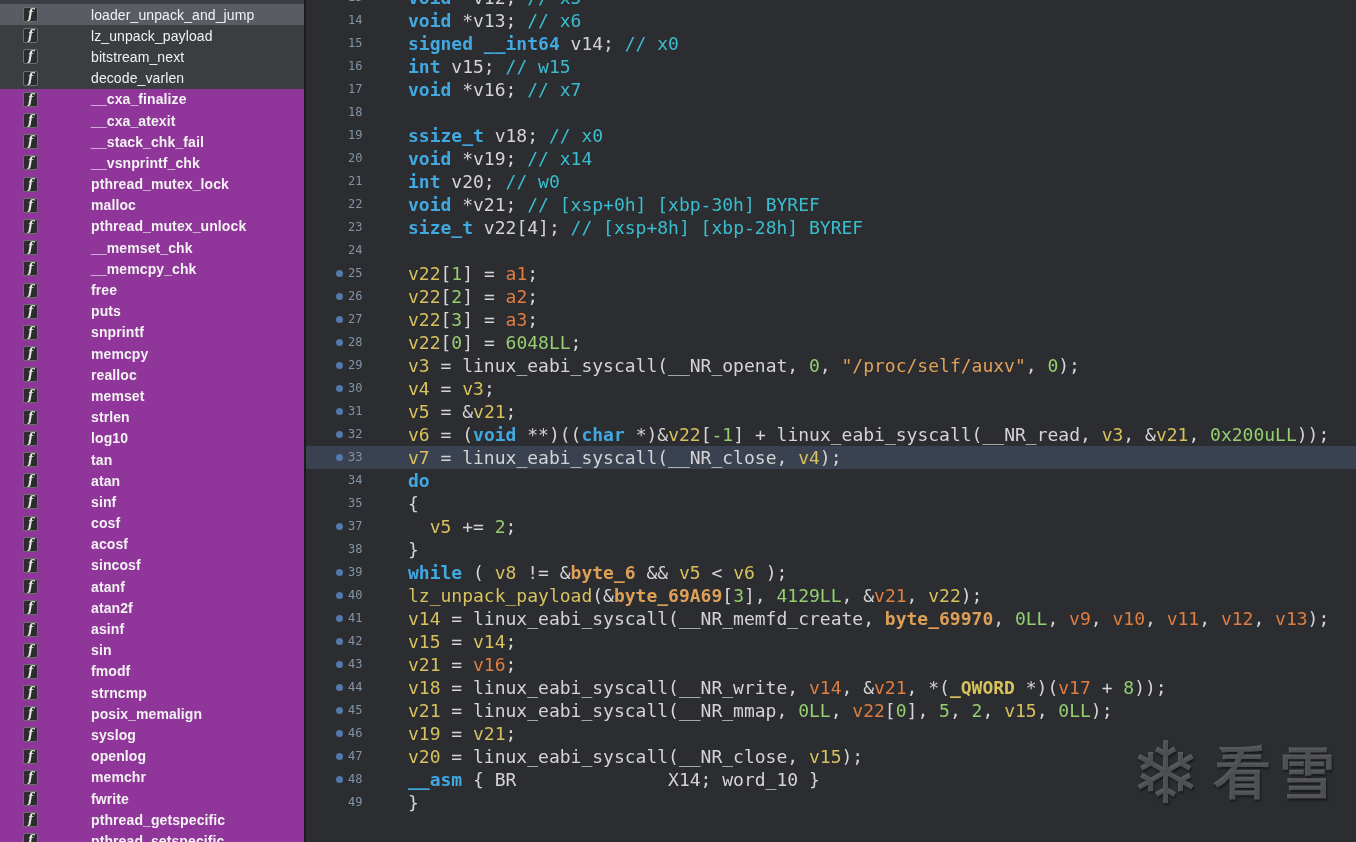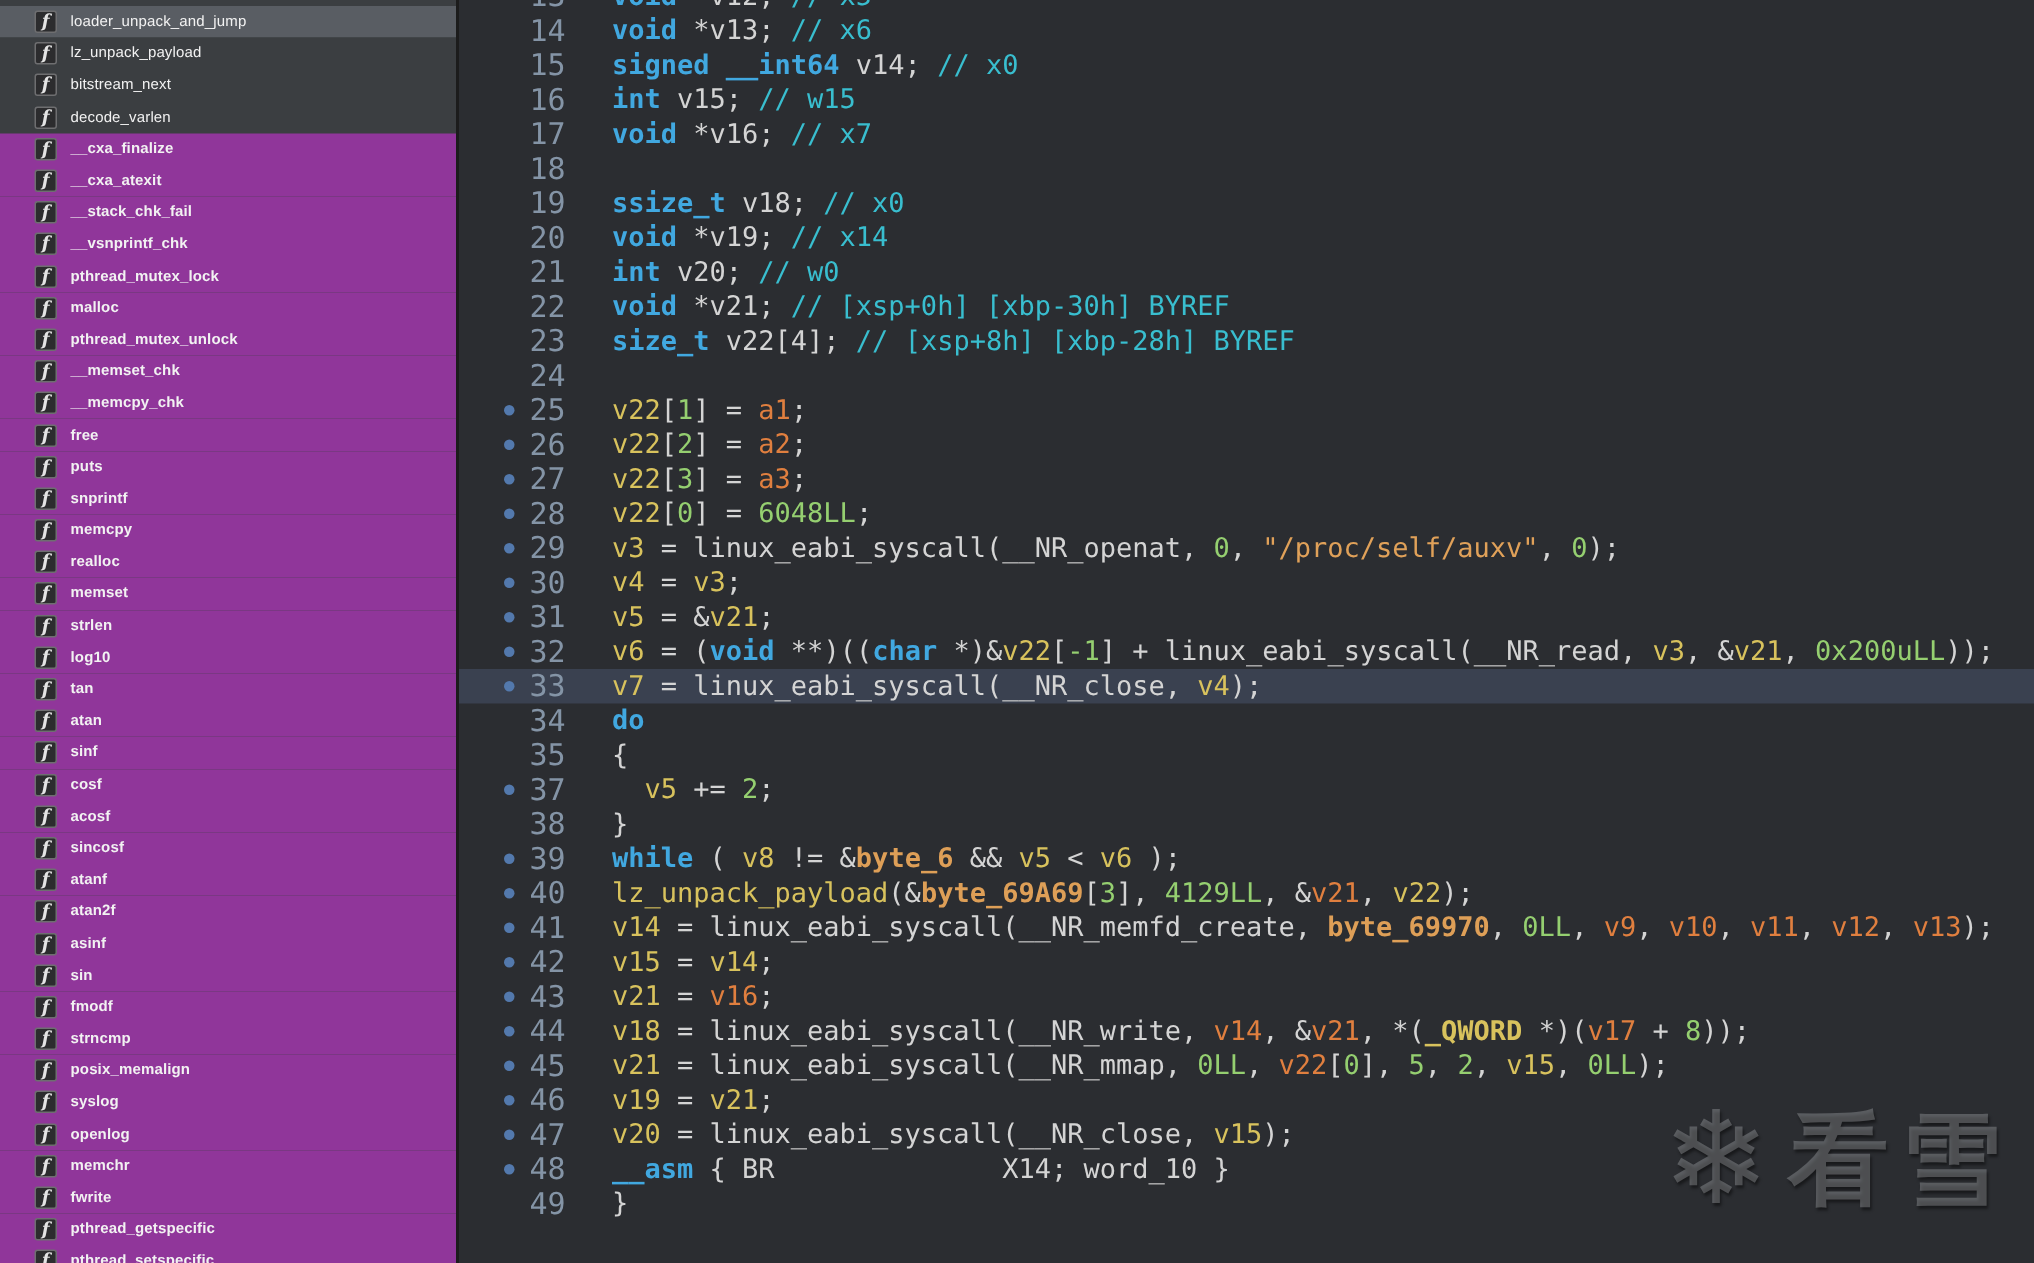--- a/index.html
+++ b/index.html
@@ -25,41 +25,41 @@
   .fn-row.lib{background:var(--sidebar-lib-bg,#90369a);}
   .fn-row.selected{background:var(--sidebar-selected-bg,#595d63);}
   .f-icon{
     width:15px;height:15px;flex:none;box-sizing:border-box;
     background:#2c2c2e;border:1px solid #6e6e70;border-radius:2px;
     color:#e4e4e4;text-align:center;
     font:italic bold 12px/13px "DejaVu Serif",serif;
   }
   .fn-label{
     color:var(--sidebar-text,#f2f2f2);
-    font-size:10px;letter-spacing:.1px;
+    font-size:14px;letter-spacing:.1px;margin-left:44px;
   }
   .fn-row.lib .fn-label{font-weight:700;}
 
   
   .code-pane{position:relative;flex:1;overflow:hidden;background:var(--code-bg,#2b2d31);}
   .code-scroll{margin-top:-14px;}
   .code-line{
     height:23px;line-height:23px;display:flex;white-space:pre;
     font-family:"DejaVu Sans Mono","Liberation Mono",monospace;
     font-size:18px;color:var(--code-default,#d4d4d4);
   }
   .code-line.current{background:var(--current-line-bg,#3a4150);}
   .dot-cell{width:42px;flex:none;position:relative;}
   .dot{
     position:absolute;left:30px;top:8px;width:7px;height:7px;
     border-radius:50%;background:var(--dot,#5379ad);
   }
   .lnum{
-    width:34px;flex:none;text-align:center;
-    color:var(--line-number,#8494a6);font-size:20px;
+    width:34px;flex:none;text-align:left;
+    color:var(--line-number,#8494a6);font-size:12px;
   }
   .ltext{padding-left:26px;}
 
   .tok-d   {color:var(--code-default,#d4d4d4);}
   .tok-kw  {color:var(--kw,#41a8e0);font-weight:bold;}
   .tok-cmt {color:var(--cmt,#39becf);}
   .tok-str {color:var(--str,#e0a159);}
   .tok-num {color:var(--num,#95cf70);}
   .tok-var {color:var(--var,#d8c25d);}
   .tok-hot {color:var(--hot,#e07f3f);}
@@ -69,21 +69,21 @@
   
   .watermark{
     position:absolute;right:14px;bottom:26px;z-index:3;
     display:flex;align-items:center;gap:12px;
     color:var(--watermark-color,rgba(202,204,210,.3));
     text-shadow:1px 2px 2px rgba(0,0,0,.45);
     pointer-events:none;user-select:none;
     font-family:"DejaVu Sans",sans-serif;
   }
   .wm-flake{font-size:86px;line-height:1;}
-  .wm-text{font-size:67px;font-weight:bold;letter-spacing:8px;line-height:1;}
+  .wm-text{font-size:56px;font-weight:bold;letter-spacing:8px;line-height:1;}
 </style>
 </head>
 <body>
 
 <div class="app">
 
   <aside class="sidebar" id="fn-list">
       <div class="fn-row user selected">
         <span class="f-icon">f</span>
         <span class="fn-label">loader_unpack_and_jump</span>

